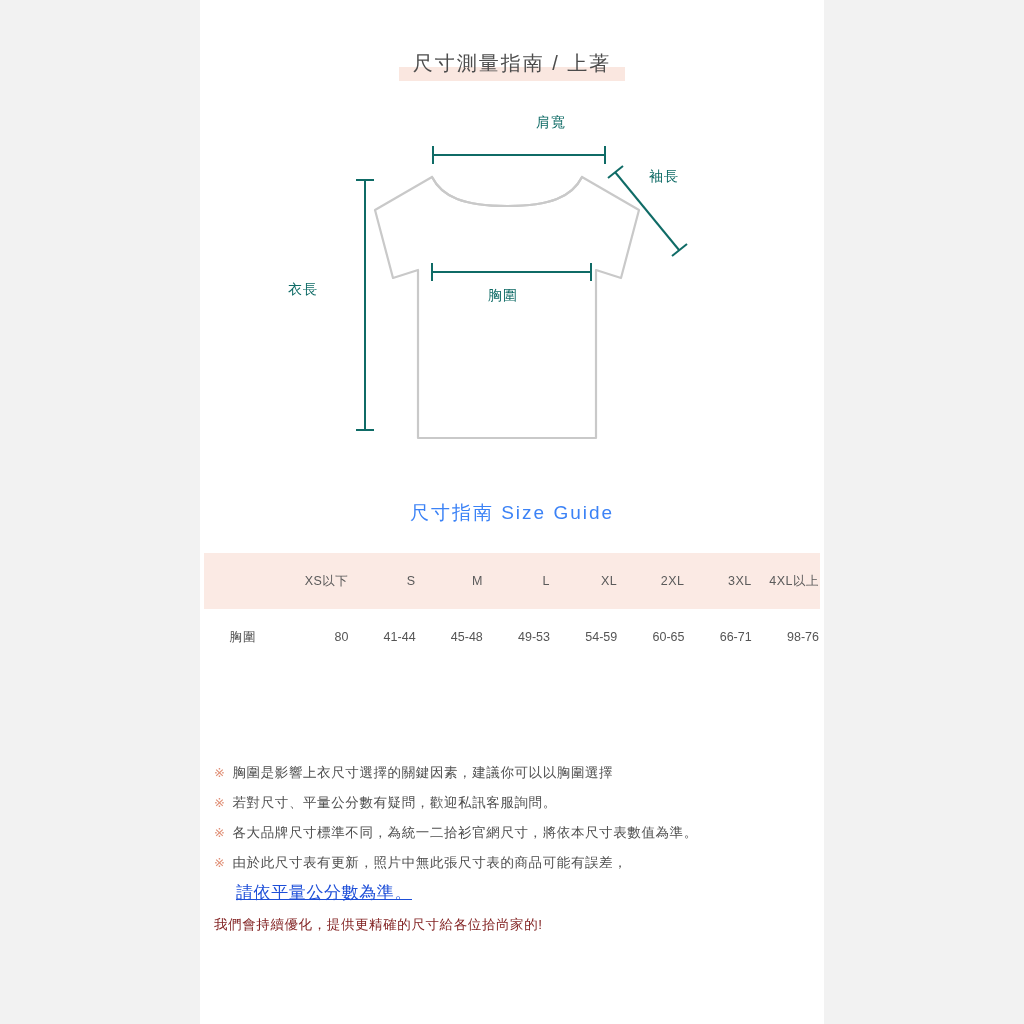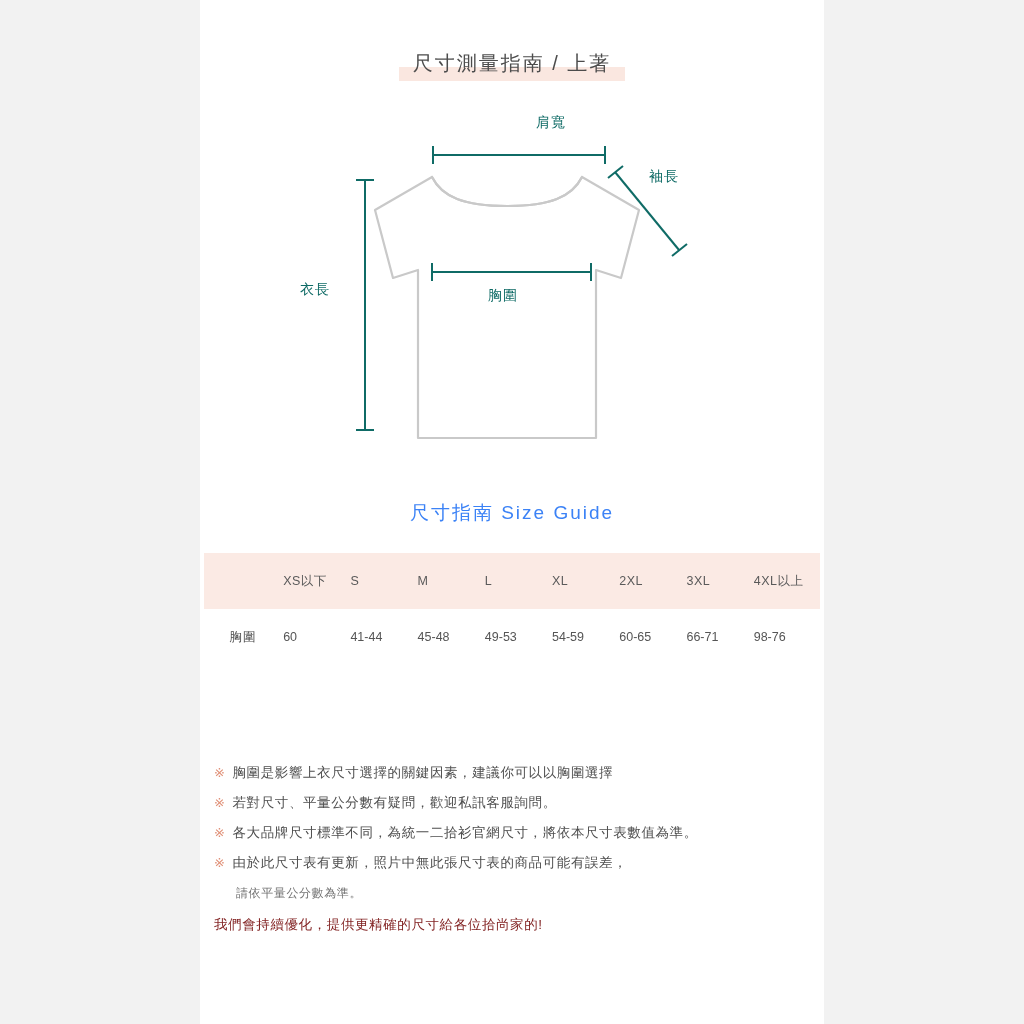--- a/index.html
+++ b/index.html
@@ -86,21 +86,21 @@
   .dlabel {
     position: absolute;
     color: #0f6b66;
     font-size: 14px;
     letter-spacing: 1px;
     white-space: nowrap;
   }
   .lbl-shoulder { left: 291px; top: 14px; margin-left: 45px; }
   .lbl-sleeve   { left: 449px; top: 68px; }
   .lbl-chest    { left: 288px; top: 187px; }
-  .lbl-length   { left: 100px; top: 181px; }
+  .lbl-length   { left: 88px; top: 181px; }
 
   
   .sg-heading {
     position: absolute;
     left: 0;
     top: 500px;
     width: 624px;
     text-align: center;
     font-size: 19px;
     color: #3b82f6;
@@ -115,21 +115,21 @@
     width: 616px;
   }
   table.size-table {
     border-collapse: collapse;
     width: 616px;
     table-layout: fixed;
   }
   table.size-table th,
   table.size-table td {
     border: 0;
-    text-align: left;
+    text-align: right;
     font-size: 12.5px;
     color: #555;
     height: 54px;
     vertical-align: middle;
     font-weight: 400;
   }
   table.size-table thead th {
     background: #fbeae4;
     color: #5a5a5a;
     font-size: 12.5px;
@@ -164,25 +164,26 @@
   }
   .note .mark {
     color: #e08f76;
     margin-right: 7px;
     flex: 0 0 auto;
     font-size: 13px;
     line-height: 30px;
   }
   .note .body { flex: 1 1 auto; }
   .note-cont {
-    font-size: 12px;
+    font-size: 17px;
     line-height: 30px;
-    color: #737373;
+    color: #1d4ed8;
     letter-spacing: 0.6px;
     padding-left: 22px;
+    text-decoration: underline;
   }
   .note-final {
     font-size: 13.5px;
     line-height: 30px;
     color: #7f1d1d;
     letter-spacing: 0.6px;
     padding-left: 0px;
     margin-top: 2px;
   }
 </style>
@@ -275,21 +276,21 @@
             <th>L</th>
             <th>XL</th>
             <th>2XL</th>
             <th>3XL</th>
             <th>4XL以上</th>
           </tr>
         </thead>
         <tbody>
           <tr>
             <td>胸圍</td>
-            <td>60</td>
+            <td>80</td>
             <td>41-44</td>
             <td>45-48</td>
             <td>49-53</td>
             <td>54-59</td>
             <td>60-65</td>
             <td>66-71</td>
             <td>98-76</td>
           </tr>
         </tbody>
       </table>

